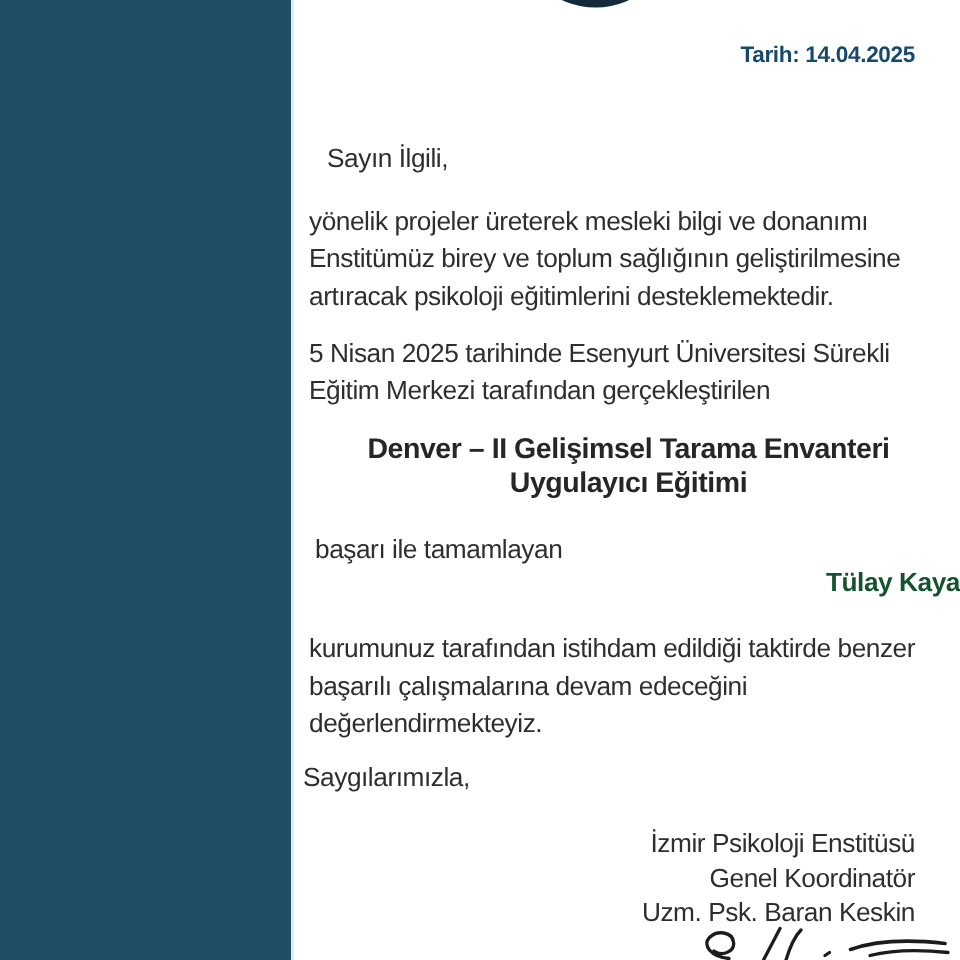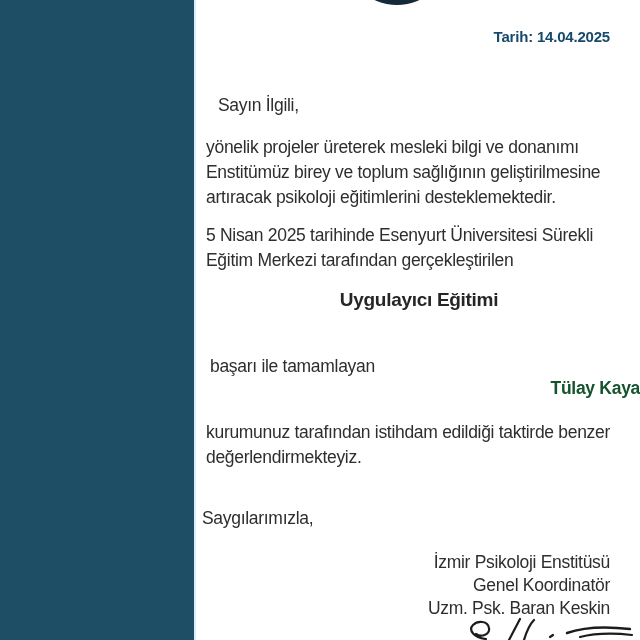--- a/index.html
+++ b/index.html
@@ -77,29 +77,31 @@
       <div>Enstitümüz birey ve toplum sağlığının geliştirilmesine</div>
       <div>artıracak psikoloji eğitimlerini desteklemektedir.</div>
     </div>
 
     <div class="para p2">
       <div>5 Nisan 2025 tarihinde Esenyurt Üniversitesi Sürekli</div>
       <div>Eğitim Merkezi tarafından gerçekleştirilen</div>
     </div>
 
     <div class="course-title">
+      <div>Denver – II Gelişimsel Tarama Envanteri</div>
       <div>Uygulayıcı Eğitimi</div>
     </div>
 
     <div class="completion">başarı ile tamamlayan</div>
 
     <div class="trainee">Tülay Kaya</div>
 
     <div class="para p3">
       <div>kurumunuz tarafından istihdam edildiği taktirde benzer</div>
+      <div>başarılı çalışmalarına devam edeceğini</div>
       <div>değerlendirmekteyiz.</div>
     </div>
 
     <div class="closing">Saygılarımızla,</div>
 
     <div class="signer">
       <div>İzmir Psikoloji Enstitüsü</div>
       <div>Genel Koordinatör</div>
       <div>Uzm. Psk. Baran Keskin</div>
     </div>

